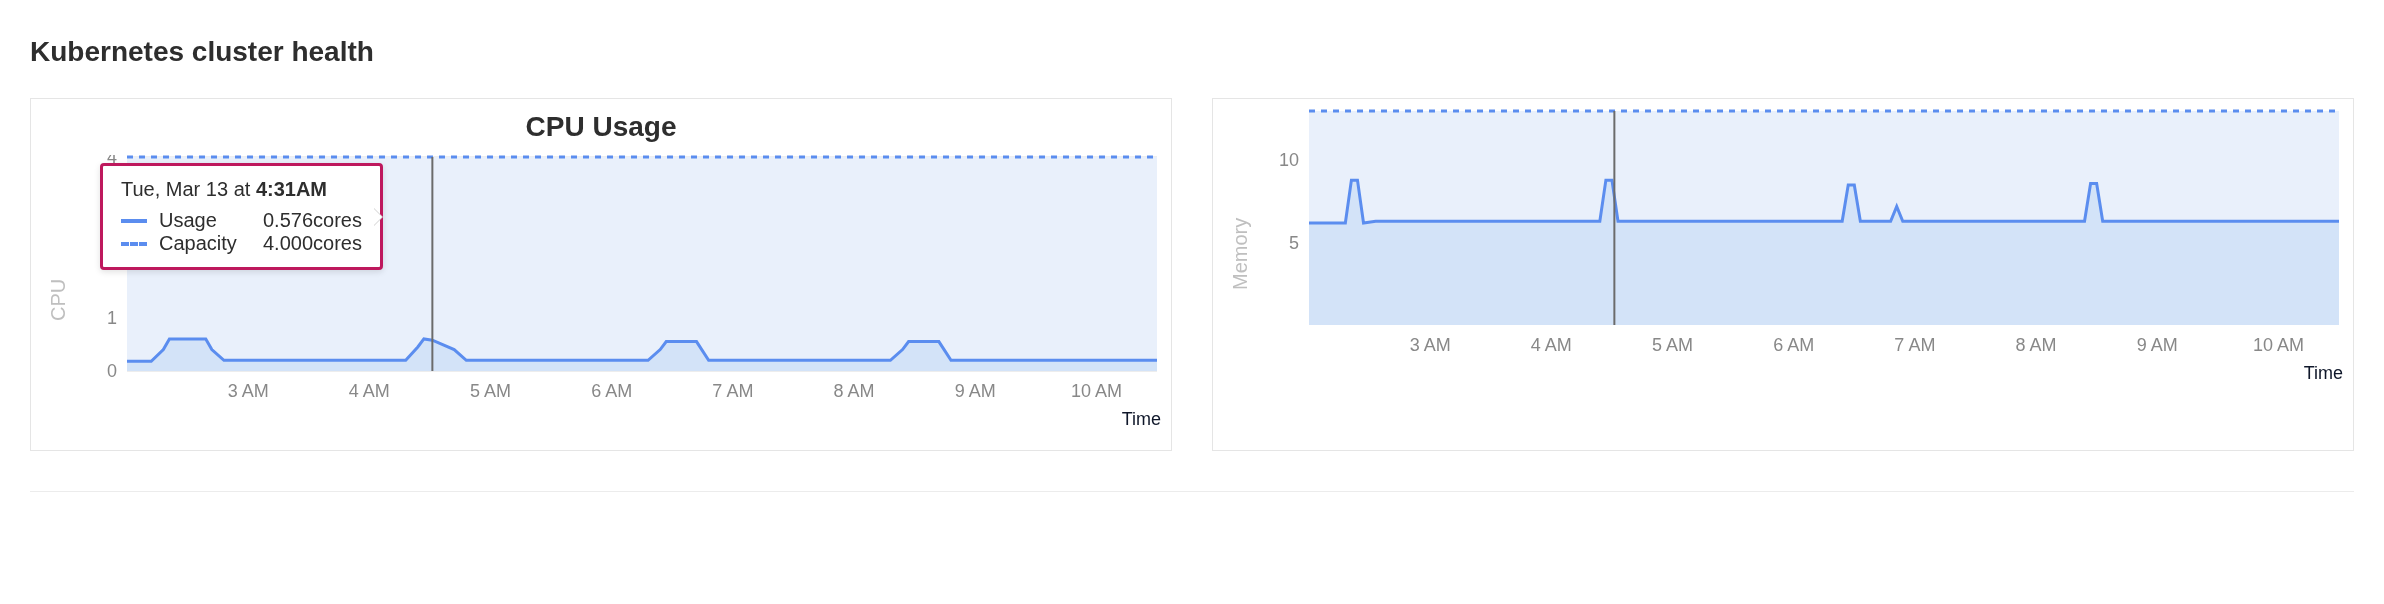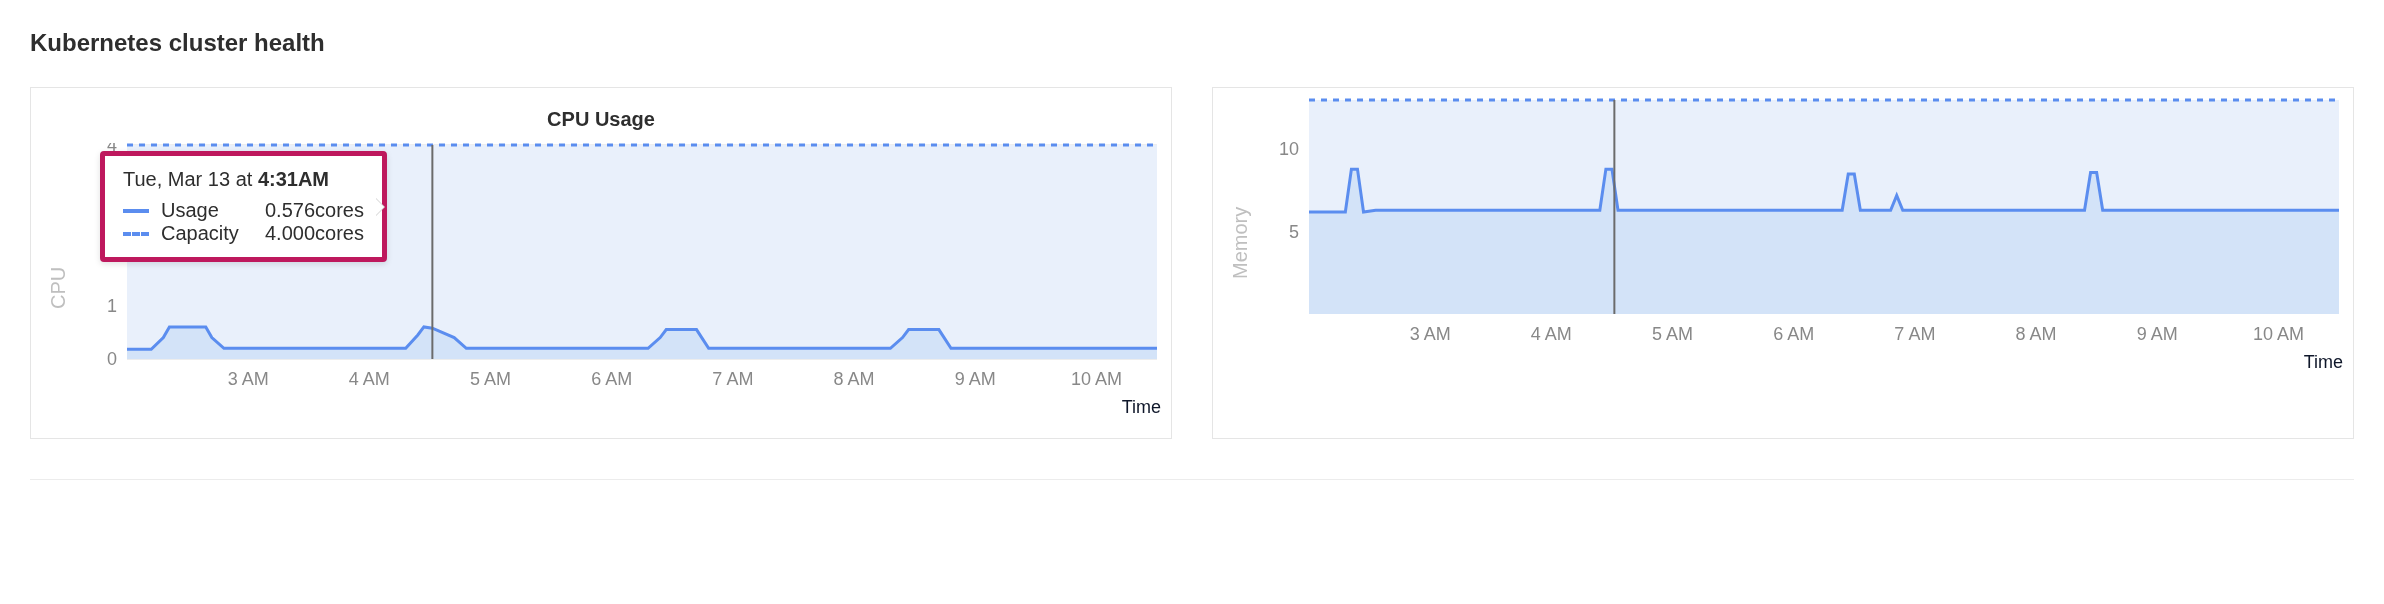--- a/index.html
+++ b/index.html
@@ -1,33 +1,33 @@
 <!DOCTYPE html>
 <html><head>
 <meta charset="utf-8">
 <style>
   html,body{margin:0;padding:0;font-family:-apple-system,BlinkMacSystemFont,"Segoe UI",Helvetica,Arial,sans-serif;color:#2e2e2e;background:#fff}
   .page{width:2384px;padding:20px 30px 30px 30px;box-sizing:border-box}
-  .title{font-size:24px;font-weight:700;color:#2e2e2e;margin:9px 0 30px 0}
+  .title{font-size:28px;font-weight:700;color:#2e2e2e;margin:16px 0 30px 0}
   .row{display:flex;gap:40px}
   .panel{flex:1;border:1px solid #e5e5e5;padding:10px 10px 20px 10px;position:relative;box-sizing:border-box}
-  .panel-title{text-align:center;font-size:20px;font-weight:700;color:#2e2e2e;margin:10px 0 12px 0}
+  .panel-title{text-align:center;font-size:28px;font-weight:700;color:#2e2e2e;margin:2px 0 12px 0}
   .plot-wrap{display:flex;align-items:stretch;height:250px}
   .ylab{writing-mode:vertical-rl;transform:rotate(180deg);text-align:center;font-size:20px;color:#bfbfbf;padding:0 6px 40px 2px}
   .plot{flex:1;position:relative}
   .plot svg{position:absolute;inset:0;width:100%;height:100%}
   .xlab{text-align:right;font-size:18px;color:#0f172a;margin-top:4px}
   .grid line{stroke:#dcdcdc;stroke-width:1}
   .axis text{fill:#888;font-size:18px}
   .series-usage{fill:none;stroke:#5b8def;stroke-width:3}
   .series-usage-area{fill:#cfe0f7;opacity:.85}
   .series-cap{fill:none;stroke:#5b8def;stroke-width:3;stroke-dasharray:6 6}
   .series-cap-area{fill:#e9f0fb}
   .cursor{stroke:#6b6b6b;stroke-width:2}
-  .tooltip{position:absolute;background:#fff;border:5px solid #be185d;border-radius:4px;box-shadow:0 2px 6px rgba(0,0,0,.12);padding:12px 18px;font-size:20px;color:#2e2e2e;z-index:5}
+  .tooltip{position:absolute;background:#fff;border:3px solid #be185d;border-radius:4px;box-shadow:0 2px 6px rgba(0,0,0,.12);padding:12px 18px;font-size:20px;color:#2e2e2e;z-index:5}
   .tooltip .ts{font-size:20px;margin-bottom:8px}
   .tooltip .ts b{font-weight:700}
   .tooltip .row-t{display:flex;align-items:center;gap:12px;white-space:nowrap}
   .swatch{display:inline-block;width:26px;height:0;border-top:4px solid #5b8def}
   .swatch.dash{border-top:4px dashed #5b8def}
   .tooltip .lbl{min-width:92px}
   .tooltip .val{font-weight:400}
   .tooltip::after{content:"";position:absolute;right:-10px;top:50%;margin-top:-8px;border:8px solid transparent;border-left-color:#fff}
   .tooltip::before{content:"";position:absolute;right:-12px;top:50%;margin-top:-9px;border:9px solid transparent;border-left-color:#d0d0d0}
   hr.section{border:none;border-top:1px solid #ececec;margin:40px 0 0 0}

